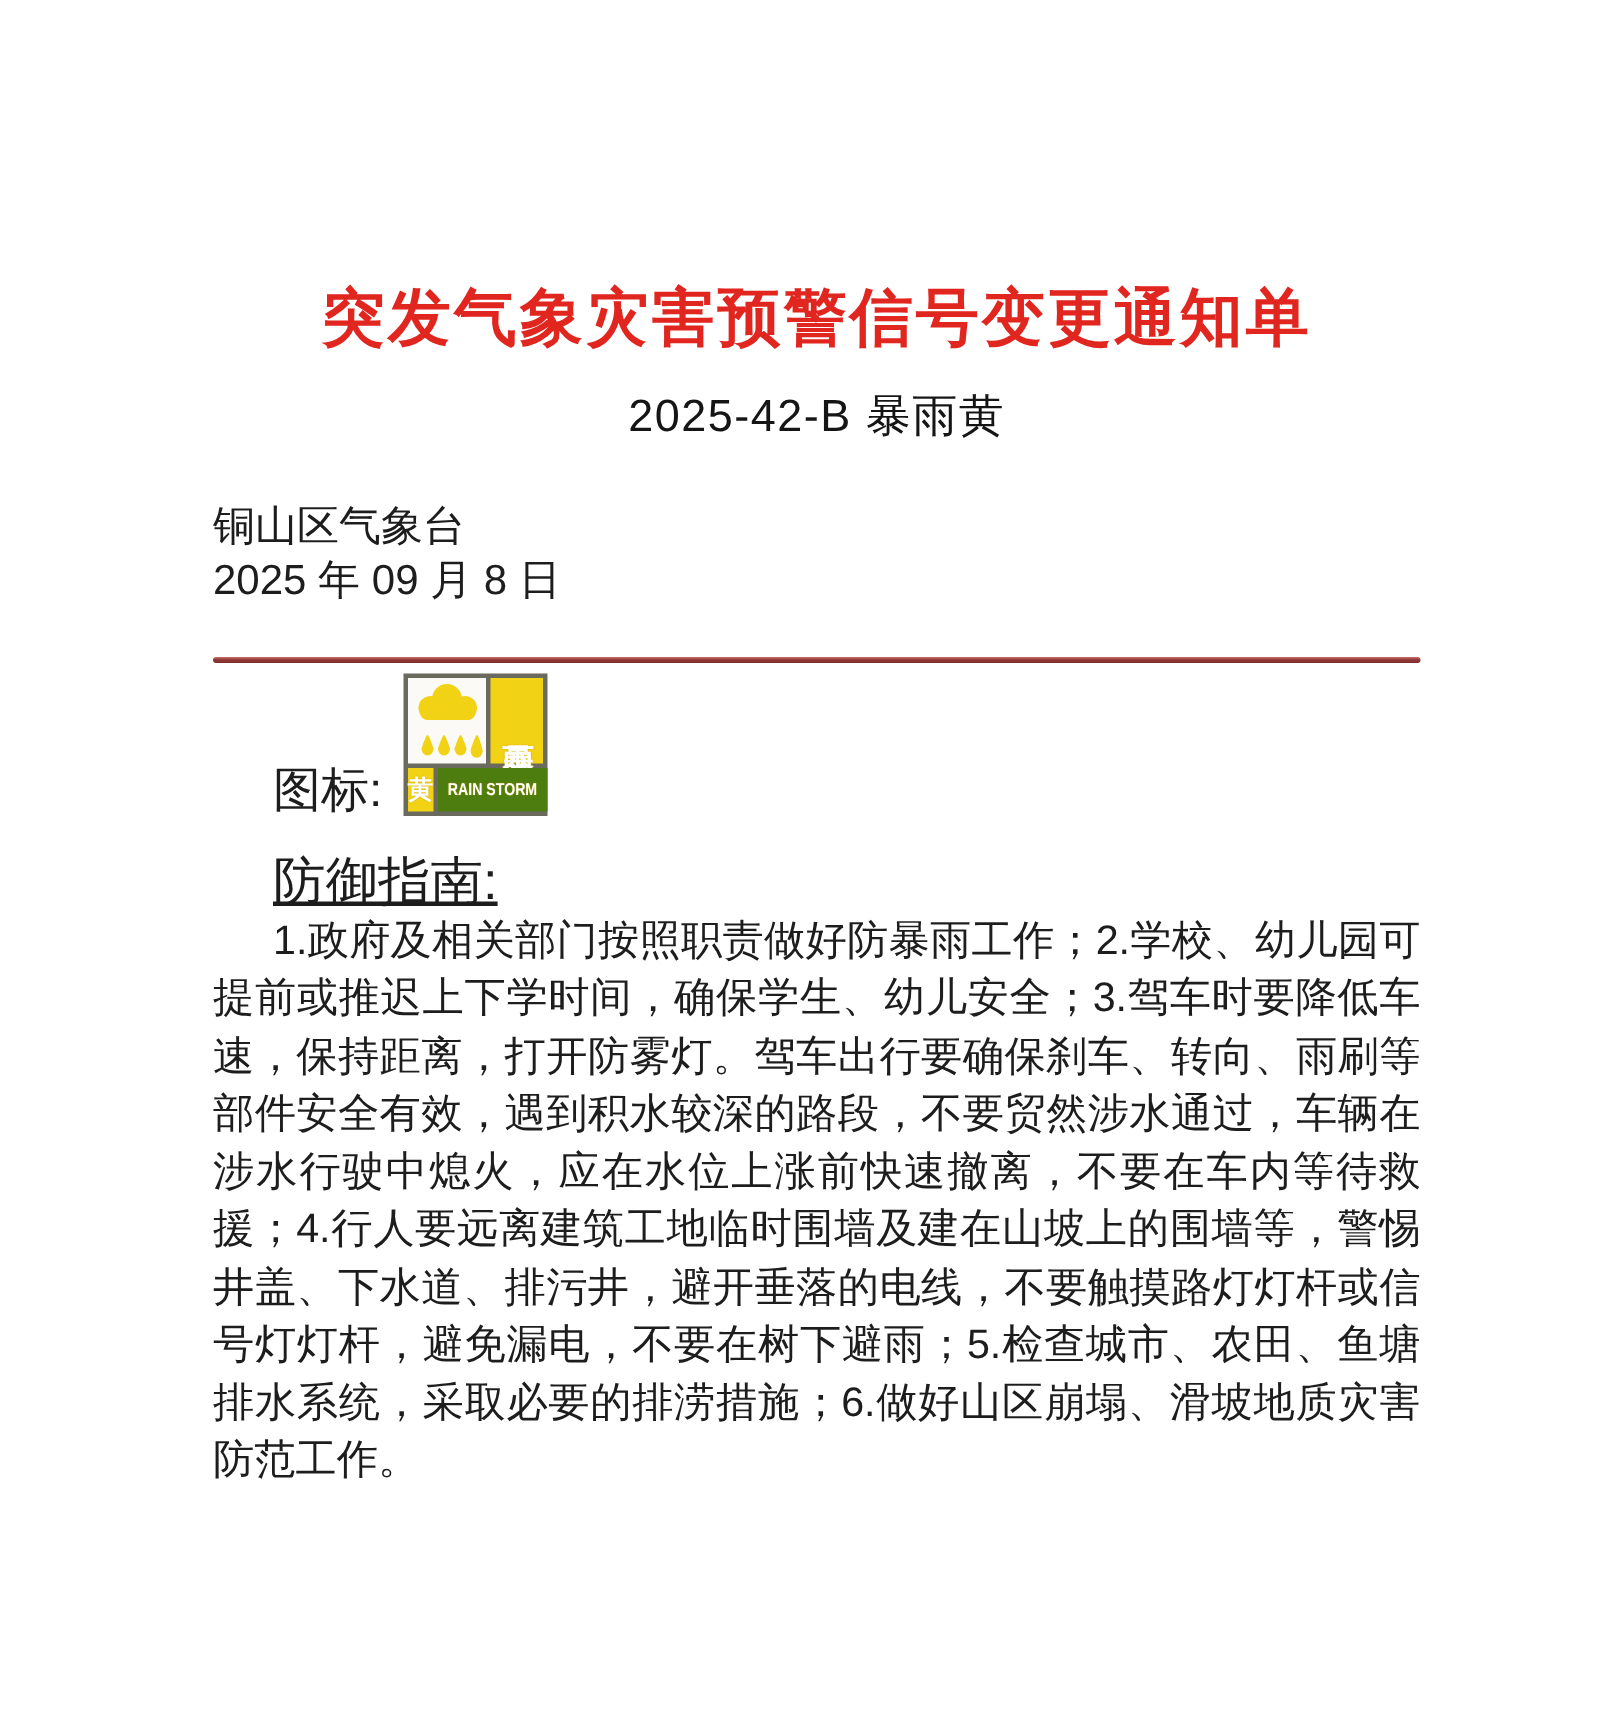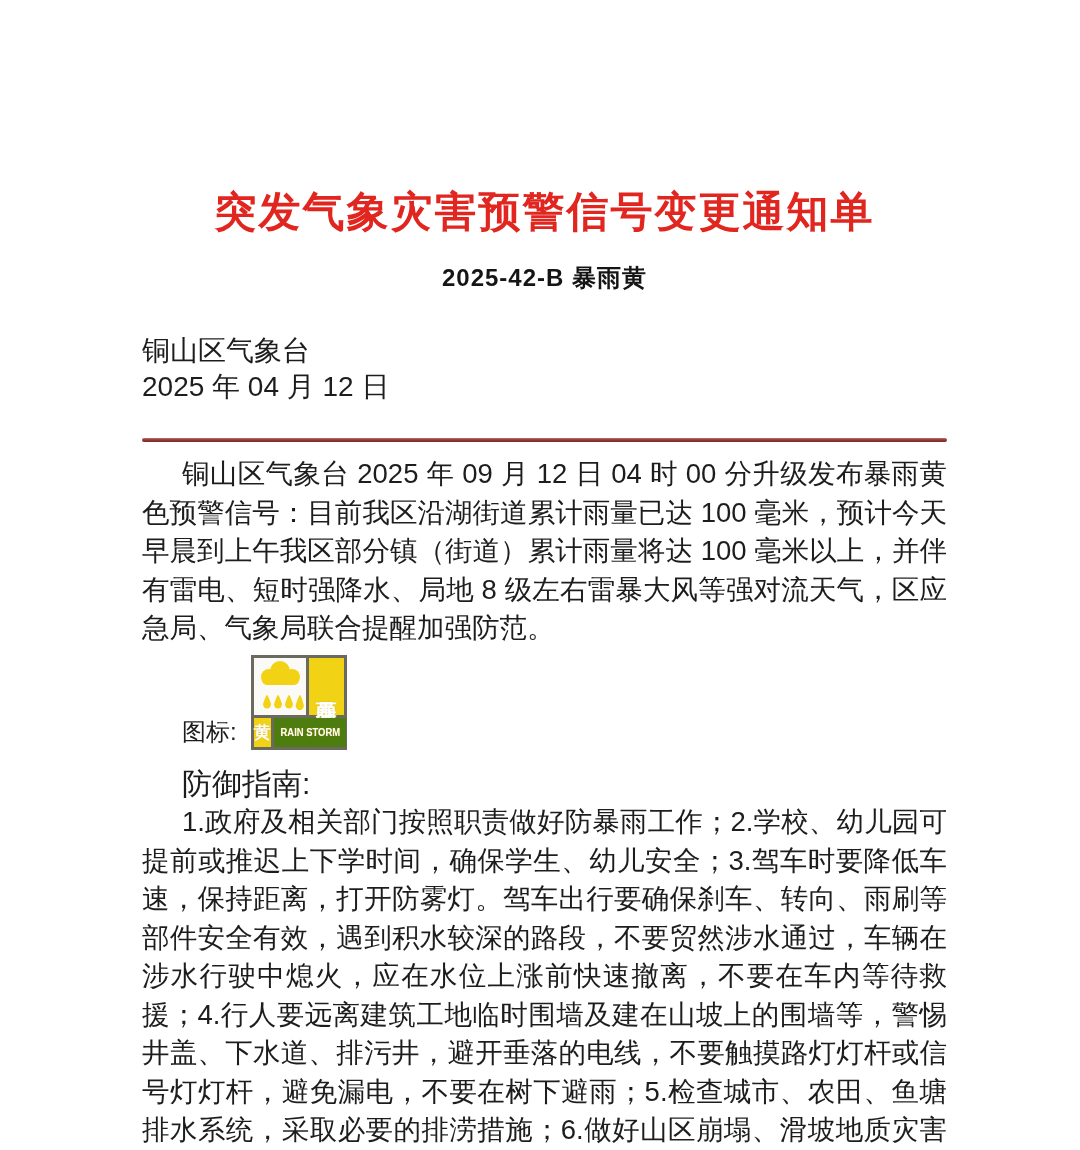--- a/index.html
+++ b/index.html
@@ -22,23 +22,23 @@
     padding-top: 186px;
     font-size: 42px;
     line-height: 52px;
     font-weight: 800;
     letter-spacing: 2px;
     text-align: center;
     color: #e12620;
   }
   .doc-subtitle {
     margin-top: 20px;
-    font-size: 24px;
+    font-size: 30px;
     line-height: 40px;
-    font-weight: 700;
+    font-weight: 400;
     letter-spacing: 1px;
     text-align: center;
     color: #151515;
   }
   .meta-row {
     margin-top: 35px;
     display: flex;
     justify-content: space-between;
     align-items: baseline;
     font-size: 28px;
@@ -60,21 +60,21 @@
     color: #1d1d1d;
   }
   .icon-row {
     margin-top: 7px;
     padding-left: 40px;
     display: flex;
     align-items: flex-end;
     gap: 14px;
   }
   .icon-label {
-    font-size: 24px;
+    font-size: 32px;
     line-height: 34px;
     margin-bottom: 1px;
   }
   
   .warn-icon {
     width: 96px;
     height: 95px;
     background: #6b6a5f;
     padding: 3px;
     display: flex;
@@ -112,24 +112,25 @@
     color: #ffffff;
     font-weight: 700;
     font-size: 11.5px;
     letter-spacing: 0px;
     transform: none;
     white-space: nowrap;
     text-shadow: 0 0 1px #c9a900;
   }
   .cell-en span { display: inline-block; transform: scaleX(0.82); }
   .guide-heading {
-    margin-top: 15px;
-    font-size: 30px;
+    margin-top: 25px;
+    font-size: 35px;
     line-height: 38.5px;
     text-indent: 40px;
+    text-decoration: underline;
   }
   .guide-text {
     margin: 0;
     font-size: 27.5px;
     line-height: 38.5px;
     text-align: justify;
     text-indent: 40px;
     color: #1d1d1d;
   }
 </style>
@@ -137,26 +138,25 @@
 <body>
 
 <div class="page">
 
   <h1 class="doc-title">突发气象灾害预警信号变更通知单</h1>
 
   <div class="doc-subtitle">2025-42-B 暴雨黄</div>
 
   <div class="meta-row">
     <span>铜山区气象台</span>
-    <span>2025 年 04 月 12 日</span>
+    <span>2025 年 09 月 8 日</span>
   </div>
 
   <div class="divider"></div>
 
-  <p class="body-text">铜山区气象台 2025 年 09 月 12 日 04 时 00 分升级发布暴雨黄色预警信号：目前我区沿湖街道累计雨量已达 100 毫米，预计今天早晨到上午我区部分镇（街道）累计雨量将达 100 毫米以上，并伴有雷电、短时强降水、局地 8 级左右雷暴大风等强对流天气，区应急局、气象局联合提醒加强防范。</p>
 
   <div class="icon-row">
     <span class="icon-label">图标:</span>
 
     <div class="warn-icon">
       <div class="row1">
         <div class="cell cell-cloud">
           <svg width="48" height="52" viewBox="0 0 48 52" aria-hidden="true">
             <g fill="#f2d214">
               <circle cx="13" cy="17" r="8"></circle>

